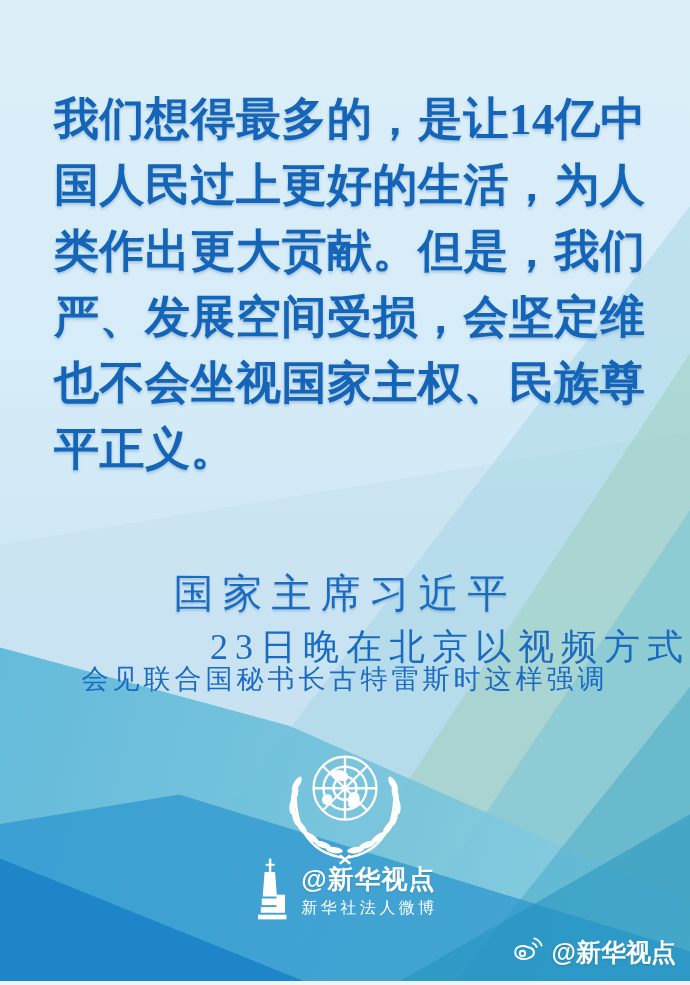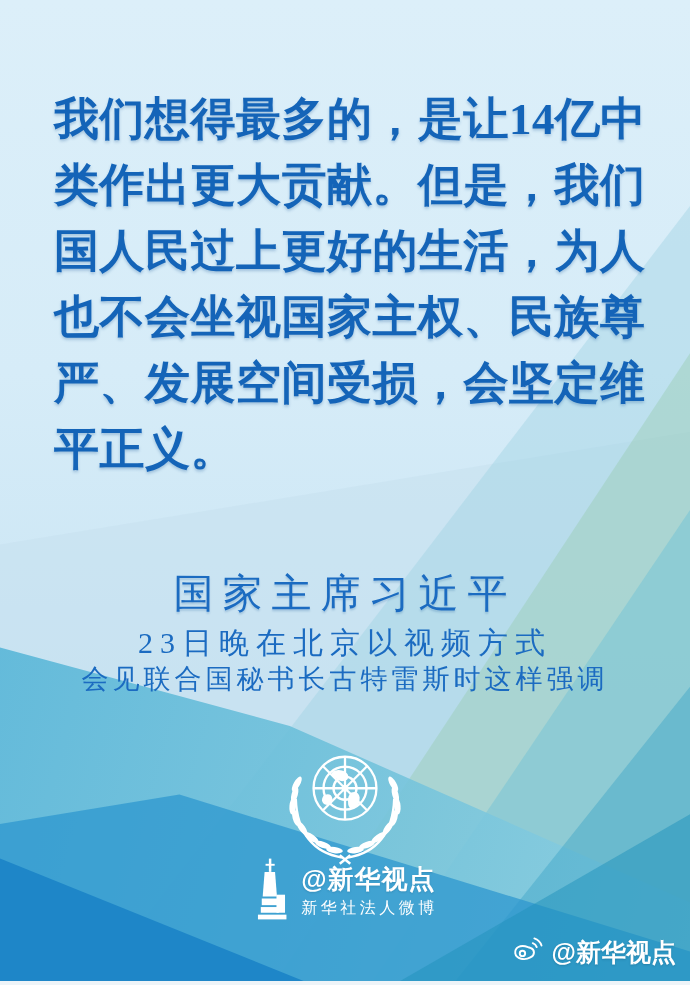--- a/index.html
+++ b/index.html
@@ -23,21 +23,21 @@
   .quote { position:absolute; left:54px; top:86px; z-index:10; }
   .quote-line {
     font-size:45px; line-height:66px; font-weight:bold; white-space:nowrap;
     letter-spacing:.5px; color:#1464b8;
     text-shadow:0 2px 3px rgba(25,85,150,.28);
   }
 
   .attribution { position:absolute; left:0; right:0; z-index:10; text-align:center; color:#1b6bc1; }
   .speaker   { top:558px; font-size:40px; font-weight:500; letter-spacing:9px;
                text-shadow:0 2px 2px rgba(25,85,150,.22);margin-top:8px; }
-  .ctx-1     { top:623px; font-size:30px; letter-spacing:7px; }
+  .ctx-1     { top:623px; font-size:36px; letter-spacing:7px;text-align:right; }
   .ctx-2     { top:661px; font-size:27px; letter-spacing:4px; }
 
   .un-emblem { position:absolute; left:50%; top:740px; transform:translateX(-50%); z-index:10; }
 
   .footer-logo { position:absolute; left:50%; top:858px; transform:translateX(-50%);
                  display:flex; align-items:center; gap:11px; z-index:10; color:#fff; }
   .footer-text { display:flex; flex-direction:column; line-height:1.15; }
   .footer-handle { font-family:"Liberation Sans",sans-serif; font-weight:bold; font-size:26px;
                    letter-spacing:1px; text-shadow:0 1px 2px rgba(0,60,90,.2); }
   .footer-sub    { font-family:"Liberation Sans",sans-serif; font-size:16px; letter-spacing:3.5px;
@@ -57,24 +57,24 @@
   <div class="bg bg-fan-2"></div>
   <div class="bg bg-fan-3"></div>
   <div class="bg bg-teal-left"></div>
   <div class="bg bg-fan-4"></div>
   <div class="bg bg-mid-blue"></div>
   <div class="bg bg-deep-left"></div>
   <div class="bg bg-bottom-right"></div>
 
   <div class="quote">
     <div class="quote-line">我们想得最多的，是让14亿中</div>
+    <div class="quote-line">国人民过上更好的生活，为人</div>
     <div class="quote-line">类作出更大贡献。但是，我们</div>
-    <div class="quote-line">国人民过上更好的生活，为人</div>
+    <div class="quote-line">严、发展空间受损，会坚定维</div>
     <div class="quote-line">也不会坐视国家主权、民族尊</div>
-    <div class="quote-line">严、发展空间受损，会坚定维</div>
     <div class="quote-line">平正义。</div>
   </div>
 
   <div class="attribution speaker">国家主席习近平</div>
   <div class="attribution ctx-1">23日晚在北京以视频方式</div>
   <div class="attribution ctx-2">会见联合国秘书长古特雷斯时这样强调</div>
 
   <div class="un-emblem">
     <svg width="126" height="130" viewBox="0 0 120 124" aria-hidden="true">
       <g stroke="#ffffff" fill="none" stroke-width="2.2">

